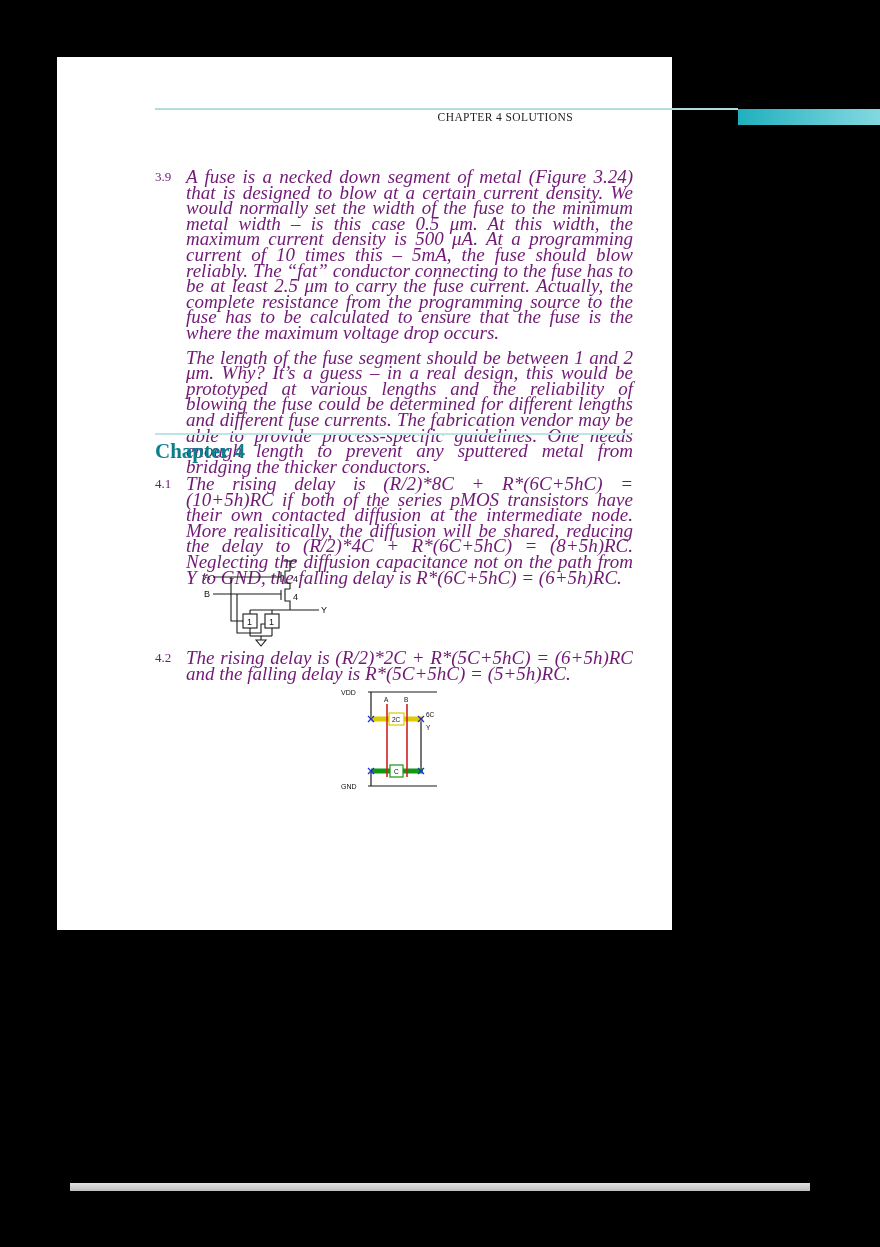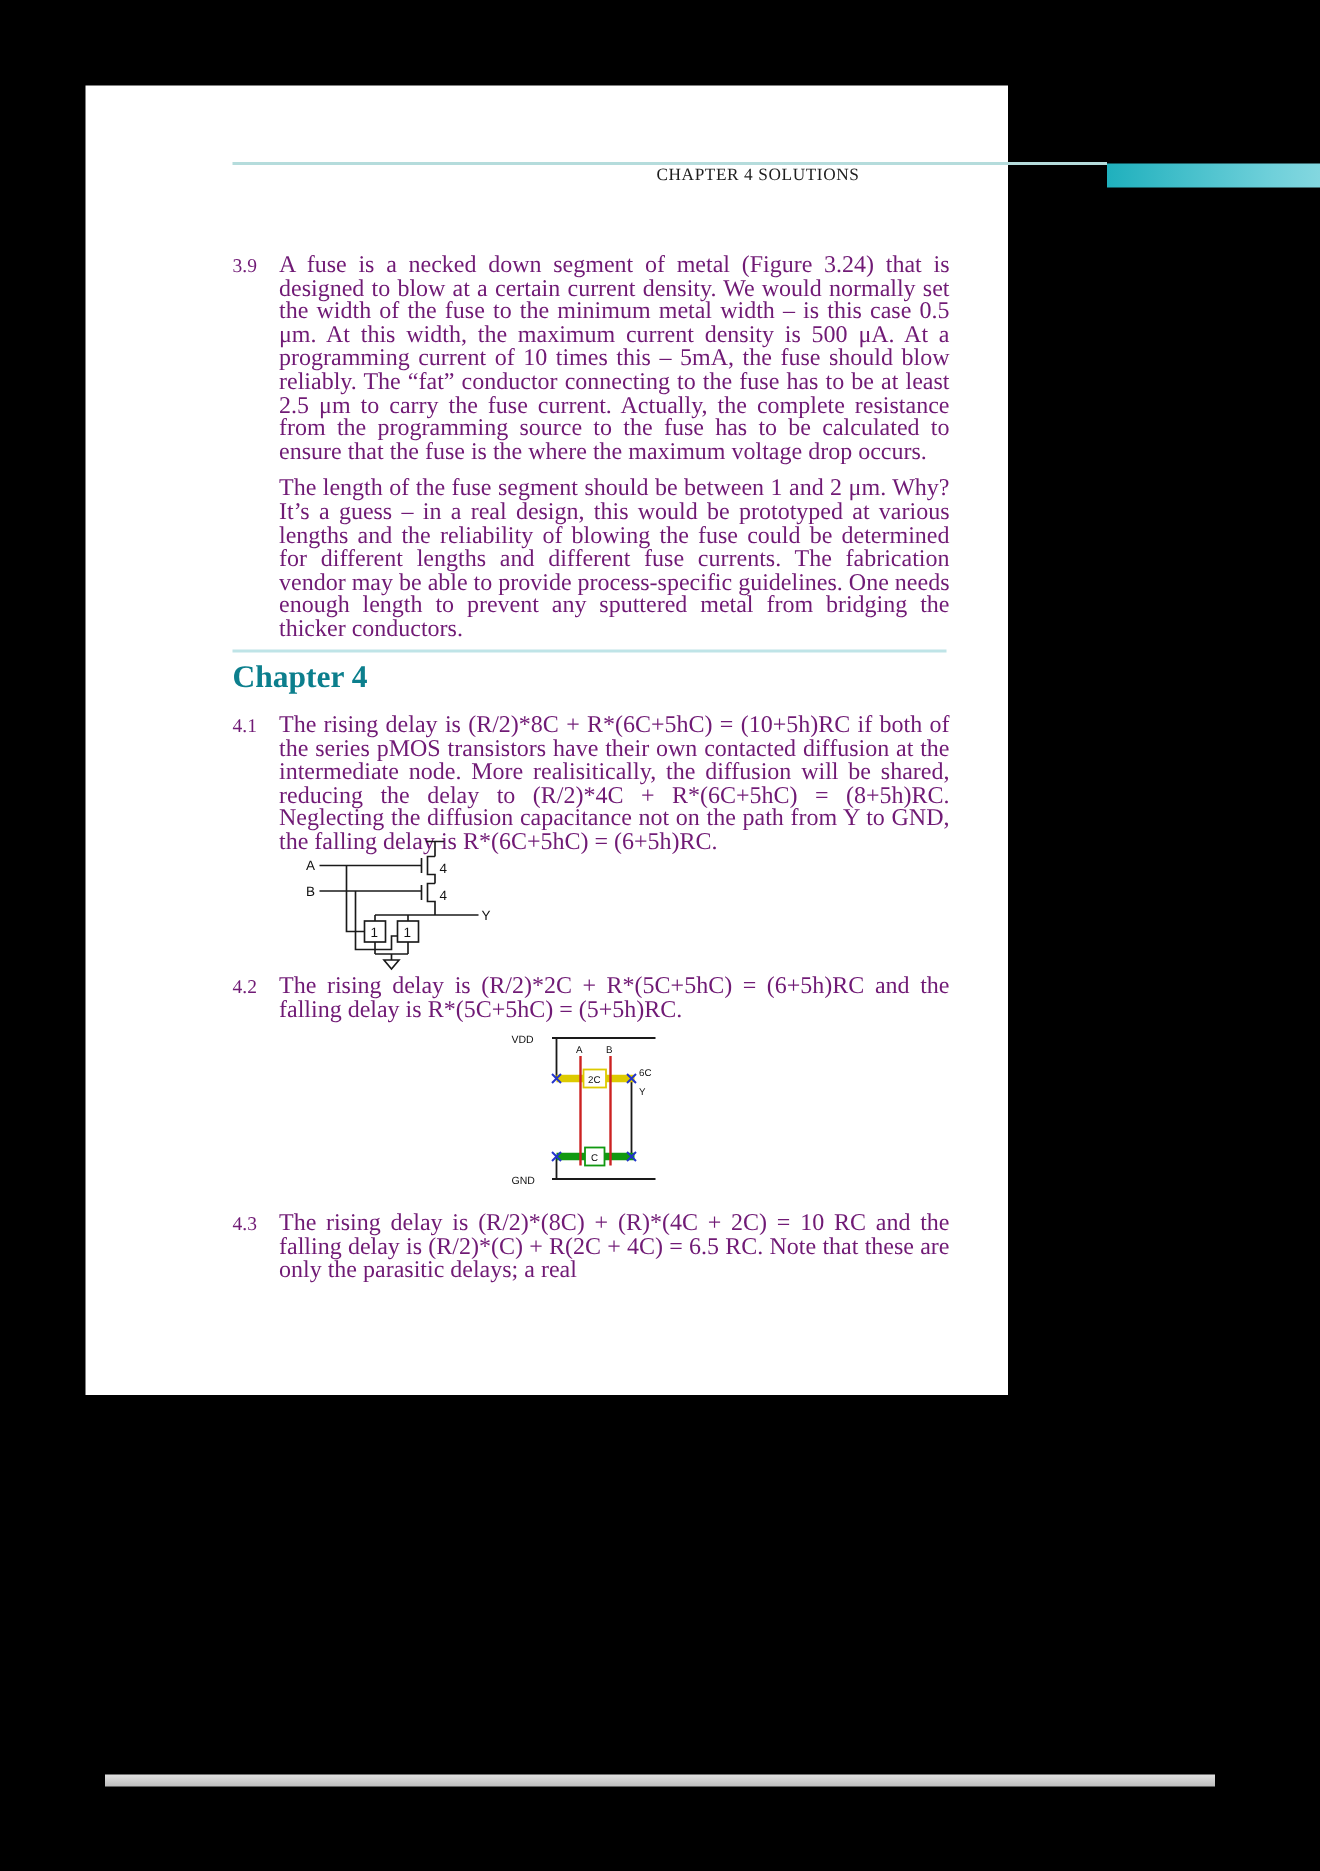--- a/index.html
+++ b/index.html
@@ -23,21 +23,21 @@
     position:absolute; top:54px; right:99px;
     font-size:11.5px; letter-spacing:0.4px; color:#1d1d1d;
   }
   .header-tab {
     position:absolute; left:681px; top:52px; width:200px; height:16px;
     background:linear-gradient(90deg,#1fb0bd 0%, #6fd0da 55%, #a8e4ea 100%);
   }
   
   .item { position:absolute; left:98px; width:478px; color:#701a75; }
   .item .num { position:absolute; left:0; top:0; font-size:13px; }
-  .item .body { margin-left:31px; width:447px; font-size:16px; line-height:15.6px; text-align:justify; }
+  .item .body { margin-left:31px; width:447px; font-size:19px; line-height:15.6px; text-align:justify;font-style:italic; }
   .item .body p + p { margin-top:9px; }
   
   .chapter-block {
     position:absolute; left:98px; top:376px; width:476px;
     border-top:2px solid #bfe4e7; padding-top:4px;
   }
   .chapter-title {
     font-size:21px; font-weight:bold; color:#0c7f8d;
   }
   
@@ -163,22 +163,16 @@
       <text x="1" y="106" font-size="7">GND</text>
       <text x="44" y="19">A</text>
       <text x="64" y="19">B</text>
       <text x="52" y="39">2C</text>
       <text x="86" y="34">6C</text>
       <text x="86" y="47">Y</text>
       <text x="54" y="91">C</text>
     </g>
   </svg>
 
-  <div class="item" style="top:751px;">
-    <span class="num">4.3</span>
-    <div class="body">
-      <p>The rising delay is (R/2)*(8C) + (R)*(4C + 2C) = 10 RC and the falling delay is (R/2)*(C) + R(2C + 4C) = 6.5 RC.  Note that these are only the parasitic delays; a real</p>
-    </div>
-  </div>
 
 </div>
 
 <div class="bottom-bar"></div>
 
 </body></html>

